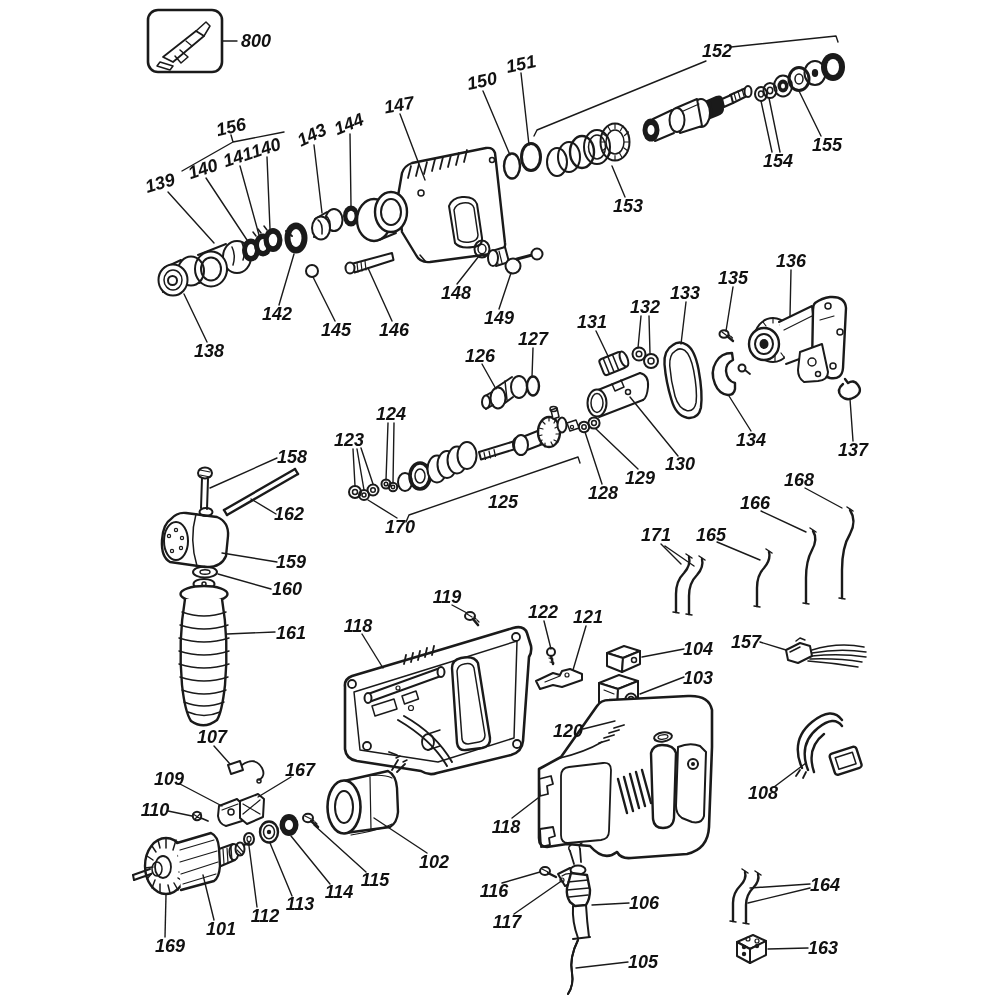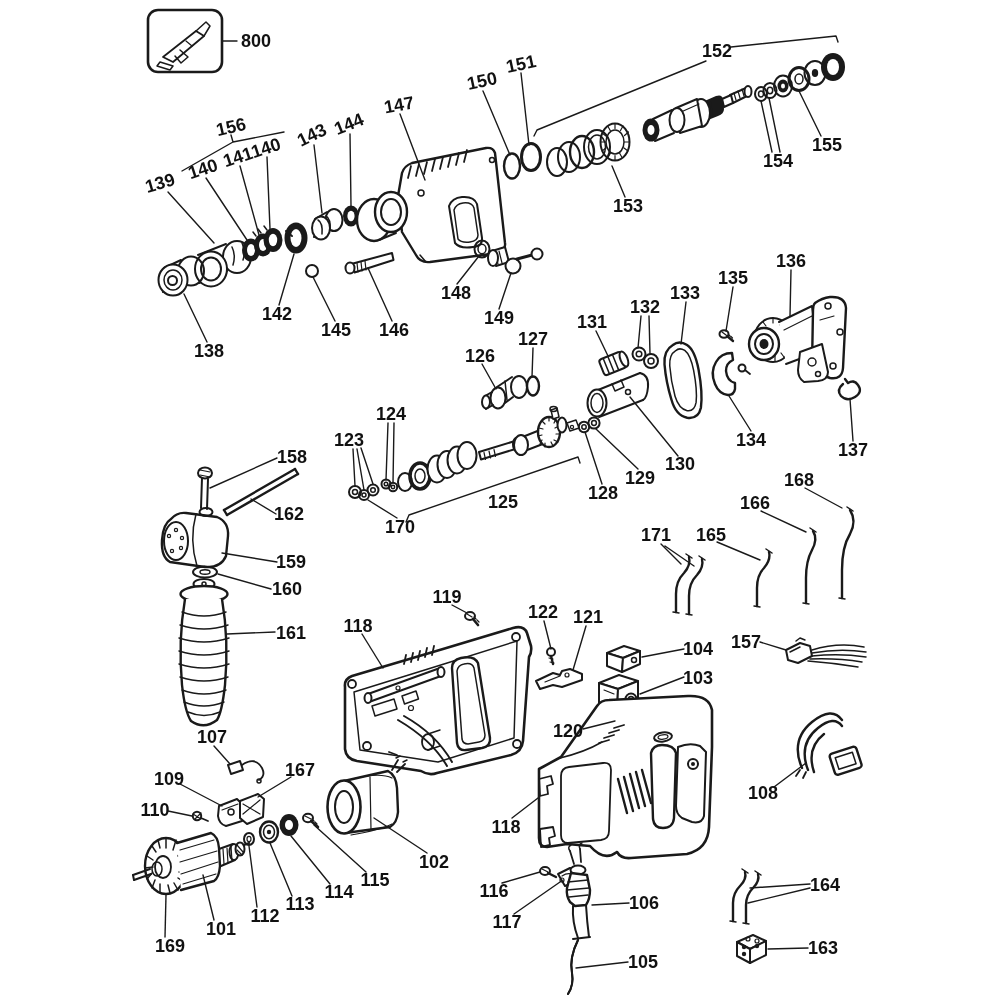--- a/index.html
+++ b/index.html
@@ -1,17 +1,17 @@
 <!DOCTYPE html>
 <html><head>
 <meta charset="utf-8">
 <style>
   html,body{margin:0;padding:0;background:#e8e8e8;}
   .page{position:relative;width:1000px;height:1000px;background:#ffffff;margin:0 auto;
-        font-family:"Liberation Sans", sans-serif;}
+        font-family:"Liberation Sans", sans-serif;font-style:italic;}
   svg{position:absolute;left:0;top:0;}
   svg path, svg ellipse, svg circle, svg rect, svg polyline{
     stroke:#1a1a1a; fill:none; stroke-width:2; stroke-linecap:round; stroke-linejoin:round;}
   svg .f{fill:#ffffff;}
   svg .d{fill:#1a1a1a;stroke:none;}
   svg .wf{fill:#ffffff;stroke:none;}
   svg .ld{stroke-width:1.4;}
   svg .t1{stroke-width:1.2;} .t15{stroke-width:1.5;} .t18{stroke-width:1.8;}
   .t24{stroke-width:2.4;} .t26{stroke-width:2.6;} .t3{stroke-width:3;} .t36{stroke-width:3.6;}
   svg text.lbl{font-family:"Liberation Sans", sans-serif;font-weight:bold;font-size:18px;

